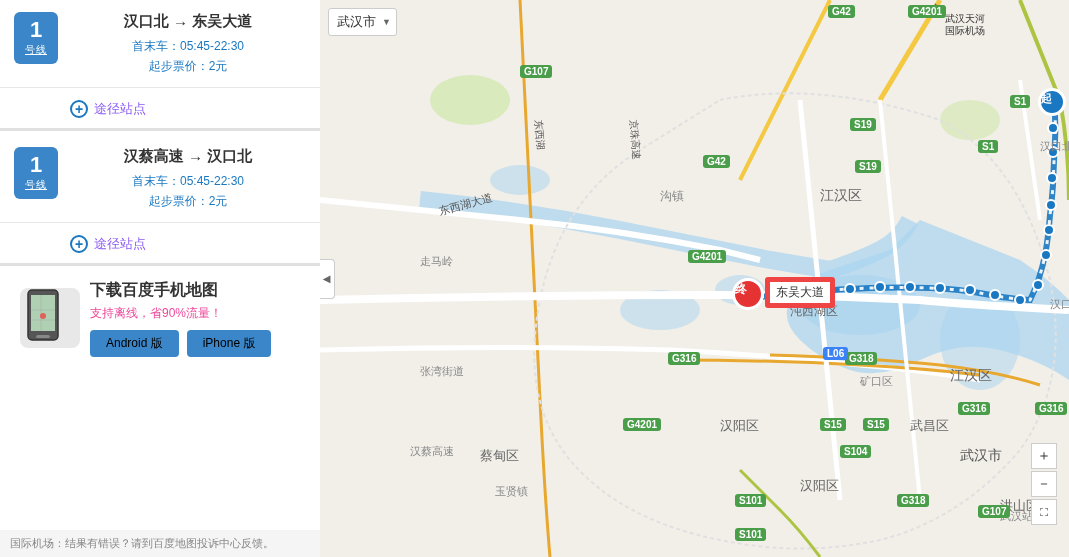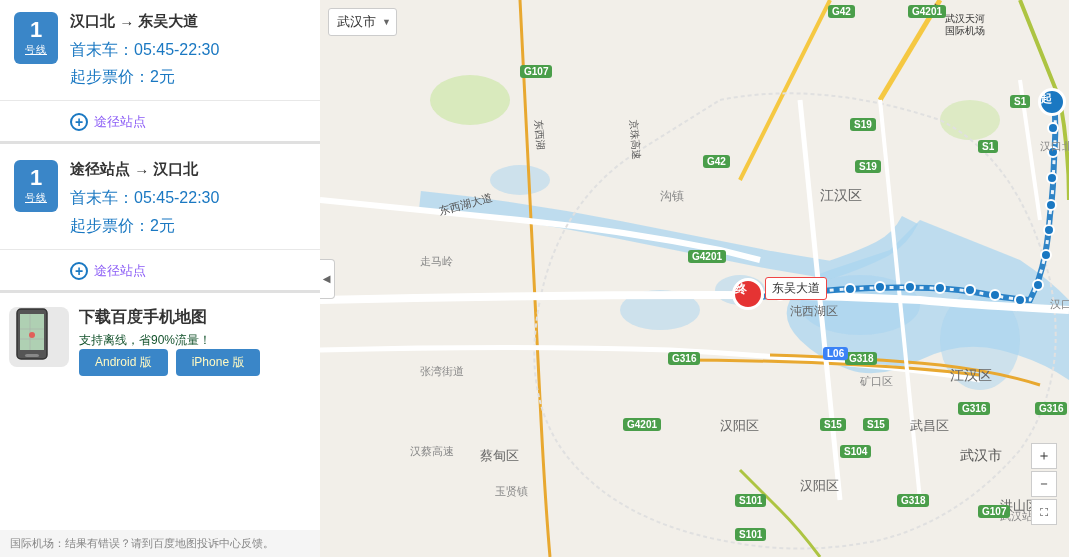--- a/index.html
+++ b/index.html
@@ -33,30 +33,30 @@
       font-weight: bold;
       line-height: 1;
     }
     .line-badge .label {
       font-size: 10px;
       margin-top: 2px;
       letter-spacing: 1px;
       text-decoration: underline;
     }
 
-    .route-info { flex: 1; }
+    .route-info { flex: 1; text-align: center; }
     .route-title {
       font-size: 15px;
       color: #333;
       font-weight: bold;
       margin-bottom: 5px;
     }
     .route-meta {
       color: #666;
-      font-size: 16px;
+      font-size: 12px;
       line-height: 1.7;
     }
     .route-meta .blue { color: #1a78c2; }
 
     .waypoint-row {
       background: #fff;
       padding: 8px 14px 10px 70px;
       border-bottom: 3px solid #e0e0e0;
       display: flex;
       align-items: center;
@@ -80,43 +80,44 @@
       color: #555;
       font-size: 12px;
       border-bottom: 1px solid #e8e8e8;
     }
     .other-results a { color: #1a78c2; text-decoration: none; }
 
     
     .ad-banner {
       background: #fff;
       margin-top: 4px;
-      padding: 10px 9px;
+      padding: 10px 20px;
       display: flex;
+      align-items: center;
       flex: 1;
     }
     .ad-left {
       width: 60px; height: 60px;
       background: #e8e8e8;
       border-radius: 8px;
       margin-right: 10px;
       overflow: hidden;
       display: flex; align-items: center; justify-content: center;
       flex-direction: column;
       font-size: 8px; color: #999;
     }
     .ad-right { flex: 1; }
     .ad-title { font-size: 16px; color: #333; font-weight: bold; margin-bottom: 4px; }
-    .ad-subtitle { font-size: 12px; color: #14532d; margin-bottom: 0; }
+    .ad-subtitle { font-size: 12px; color: #ec4899; margin-bottom: 8px; }
     .ad-buttons { display: flex; gap: 8px; }
     .ad-btn {
       padding: 5px 16px;
       border-radius: 4px;
       background: #3a86c8;
-      color: #fef9c3;
+      color: #000000;
       font-size: 12px;
       cursor: pointer;
       border: none;
     }
 
     
     #map-area {
       flex: 1;
       position: relative;
       background: #e8dfc8;
@@ -264,21 +265,21 @@
       <span class="add-icon">+</span>
       <span class="waypoint-text">途径站点</span>
     </div>
 
     <div class="route-card" style="margin-top:4px;">
       <div class="line-badge">
         <span class="num">1</span>
         <span class="label">号线</span>
       </div>
       <div class="route-info">
-        <div class="route-title">途径站点 → 汉口北</div>
+        <div class="route-title">汉蔡高速 → 汉口北</div>
         <div class="route-meta">
           <span class="blue">首末车：05:45-22:30</span><br>
           <span class="blue">起步票价：2元</span>
         </div>
       </div>
     </div>
     <div class="waypoint-row">
       <span class="add-icon">+</span>
       <span class="waypoint-text">途径站点</span>
     </div>
@@ -485,21 +486,21 @@
     </div>
 
   <div class="marker" style="left:412px;top:278px;">
     <div class="marker-end" style="font-size:12px;font-weight:bold;">终</div>
   </div>
 
   <div class="marker" style="left:718px;top:88px;">
     <div class="marker-start" style="font-size:11px;font-weight:bold;">起</div>
   </div>
 
-  <div style="position:absolute;left:445px;top:277px;background:#fff;border:1px solid #ef4444;border-radius:3px;padding:2px 6px;font-size:12px;color:#333;z-index:20;white-space:nowrap;">东吴大道</div>
+  <div style="position:absolute;left:445px;top:277px;background:#fff;border:5px solid #ef4444;border-radius:3px;padding:2px 6px;font-size:12px;color:#333;z-index:20;white-space:nowrap;">东吴大道</div>
 
   <div class="city-selector">
     <span>武汉市</span>
   </div>
 
   <div class="collapse-btn">◀</div>
 
   <div class="map-controls">
     <div class="map-ctrl-btn">＋</div>
     <div class="map-ctrl-btn">－</div>

